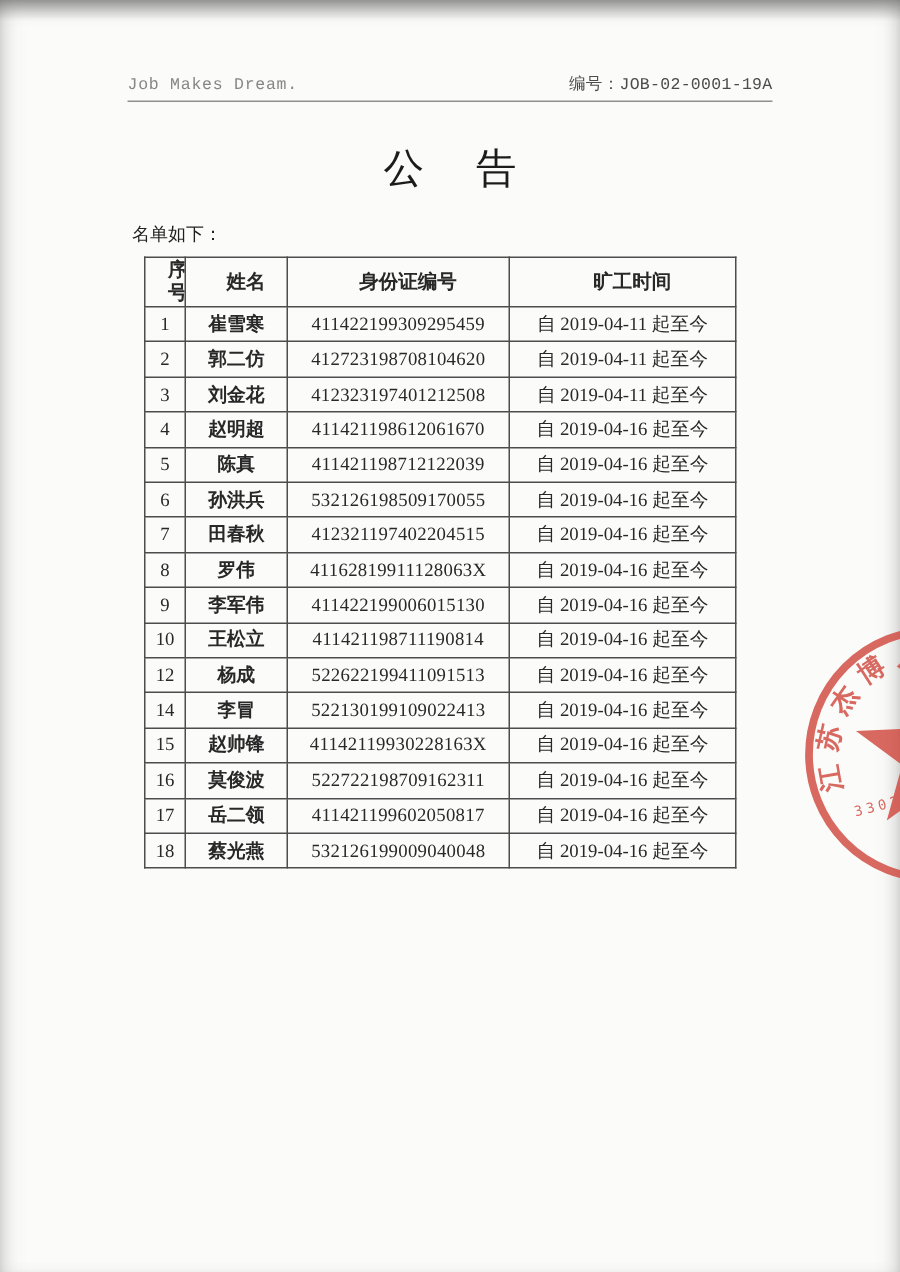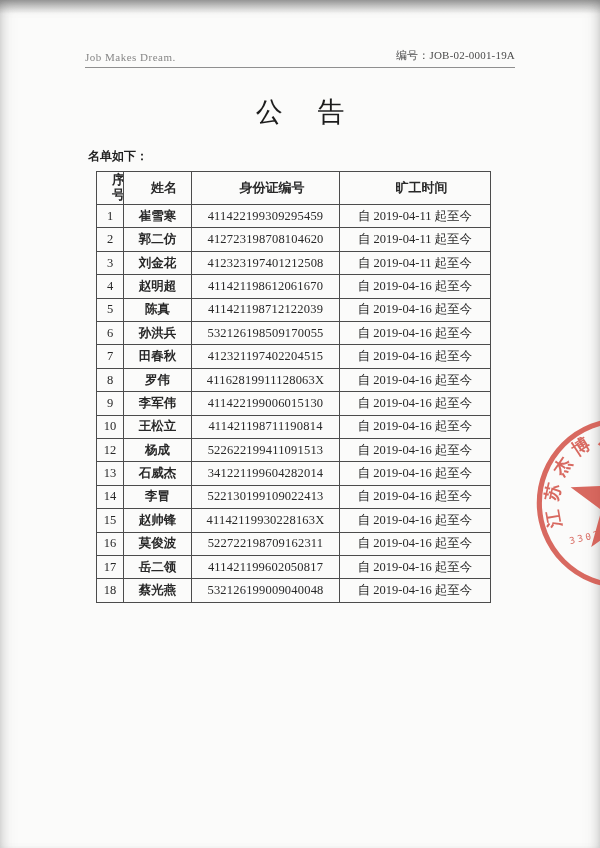--- a/index.html
+++ b/index.html
@@ -24,21 +24,21 @@
   }
 
   .page{position:relative;width:600px;height:848px;box-sizing:border-box;
         padding:48px 88px 0 88px;}
 
   
   .doc-header{
     display:flex;justify-content:space-between;align-items:flex-end;
     border-bottom:1.5px solid #8f8f8f;
     padding-bottom:4px;margin:0 -3px;
-    font-family:Liberation Serif, serif;
+    font-family:Liberation Mono, monospace;
     font-size:11px;
   }
   .slogan{color:#868686;letter-spacing:.5px;}
   .doc-no{color:#4b4b4b;letter-spacing:.2px;}
 
   
   .notice-title{
     margin-top:26px;text-align:center;
     font-size:27px;font-weight:400;letter-spacing:14px;
     text-indent:14px; 
@@ -46,21 +46,21 @@
   }
 
   
   .notice-body{
     margin:14px 0 0 0;
     font-size:15.5px;line-height:32px;
     text-align:justify;text-indent:32px;
     color:#242424;
   }
 
-  .list-intro{margin-top:16px;font-size:12px;font-weight:700;color:#1f1f1f;}
+  .list-intro{margin-top:16px;font-size:12px;font-weight:400;color:#1f1f1f;}
 
   
   table.roster{
     margin:6px 0 0 8px;border-collapse:collapse;table-layout:fixed;
     width:394px;
   }
   table.roster th,table.roster td{
     border:1px solid #4c4c4c;text-align:center;vertical-align:middle;
     padding:0 2px;color:#282828;overflow:hidden;white-space:nowrap;
   }
@@ -177,26 +177,20 @@
           <td class="id-cell">411421198711190814</td>
           <td class="period-cell">自 2019-04-16 起至今</td>
         </tr>
         <tr>
           <td class="index-cell">12</td>
           <td class="name-cell">杨成</td>
           <td class="id-cell">522622199411091513</td>
           <td class="period-cell">自 2019-04-16 起至今</td>
         </tr>
         <tr>
-          <td class="index-cell">13</td>
-          <td class="name-cell">石威杰</td>
-          <td class="id-cell">341221199604282014</td>
-          <td class="period-cell">自 2019-04-16 起至今</td>
-        </tr>
-        <tr>
           <td class="index-cell">14</td>
           <td class="name-cell">李冒</td>
           <td class="id-cell">522130199109022413</td>
           <td class="period-cell">自 2019-04-16 起至今</td>
         </tr>
         <tr>
           <td class="index-cell">15</td>
           <td class="name-cell">赵帅锋</td>
           <td class="id-cell">41142119930228163X</td>
           <td class="period-cell">自 2019-04-16 起至今</td>

